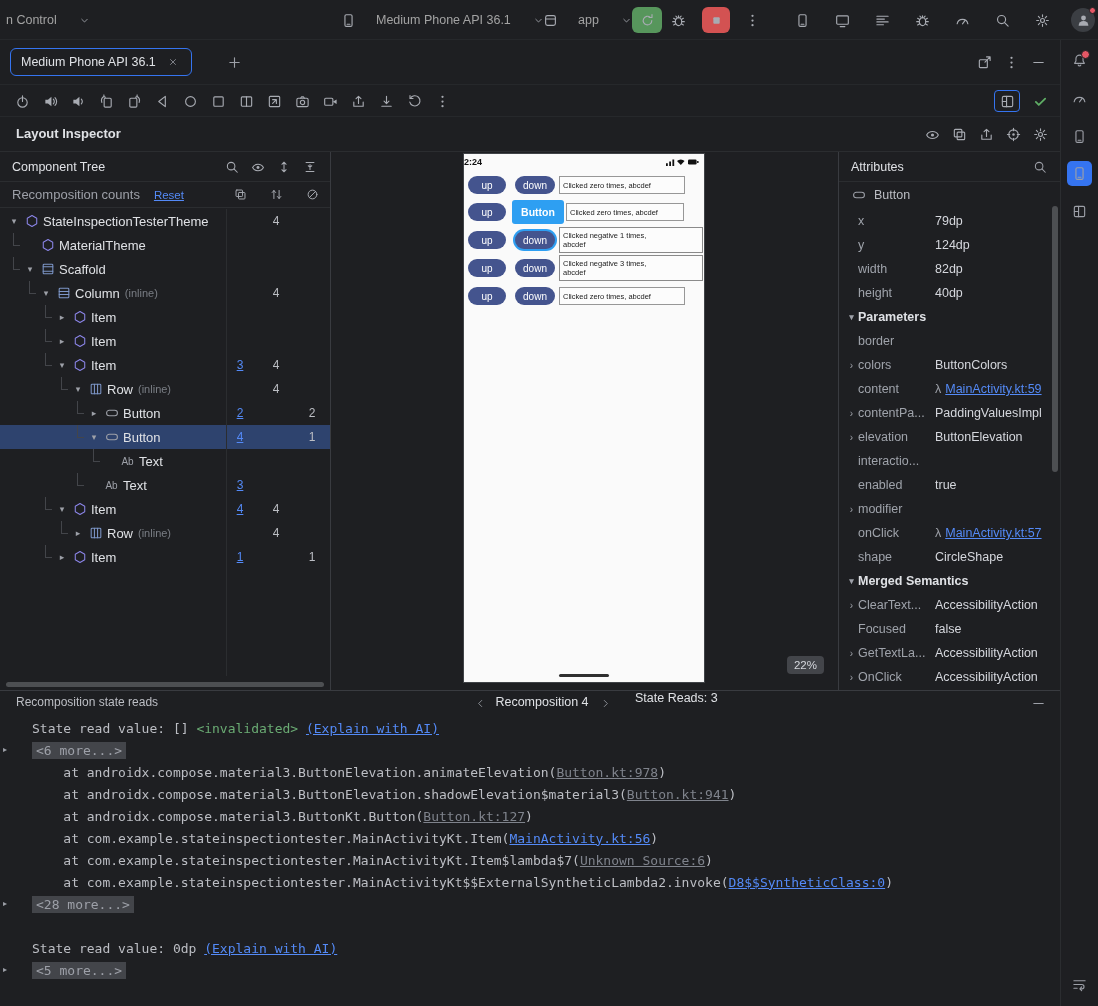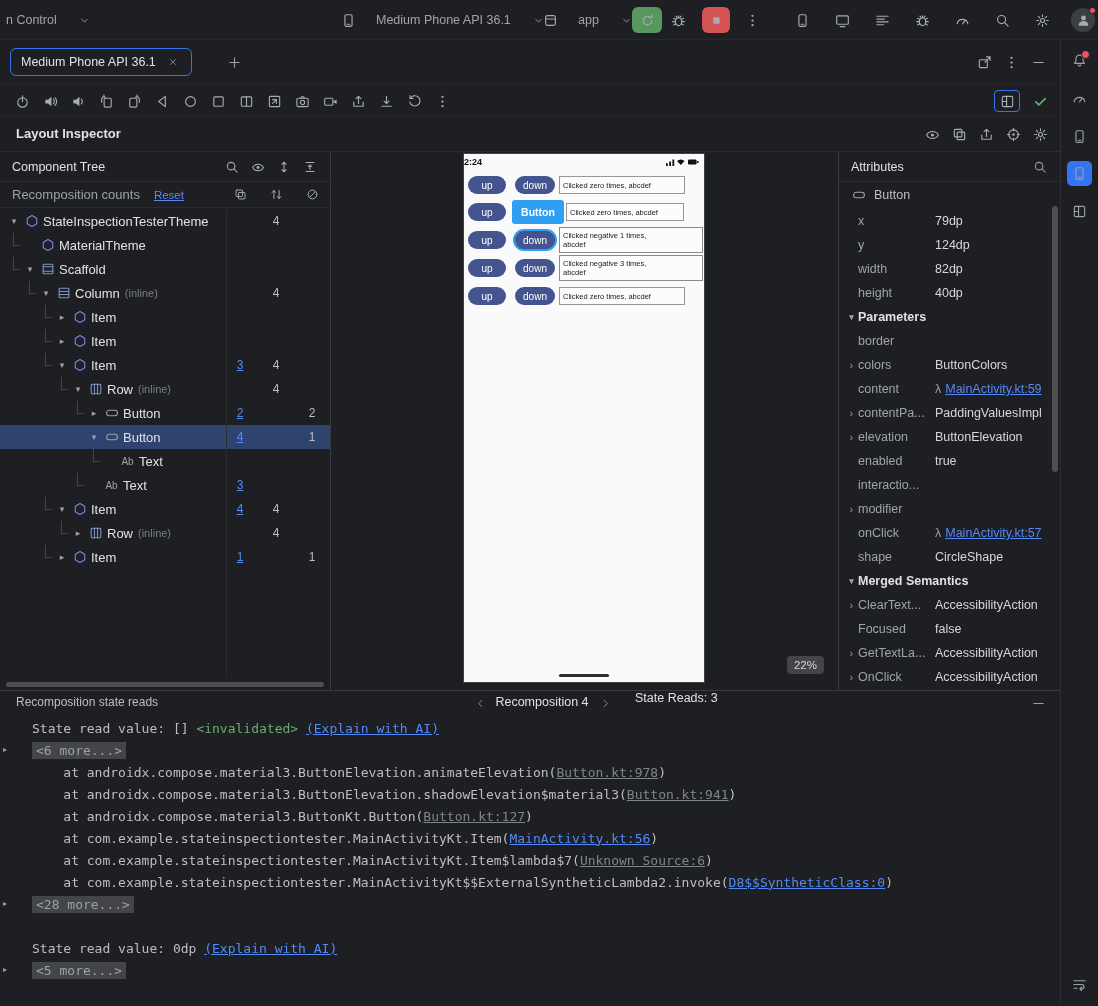--- a/index.html
+++ b/index.html
@@ -847,27 +847,27 @@
               <span class="aname">contentPa...</span>
               <span class="avalue">PaddingValuesImpl</span>
             </div>
             <div class="arow">
               <span class="aexp">›</span>
               <span class="aname">elevation</span>
               <span class="avalue">ButtonElevation</span>
             </div>
             <div class="arow">
               <span class="aexp"></span>
+              <span class="aname">interactio...</span>
+              <span class="avalue"></span>
+            </div>
+            <div class="arow">
+              <span class="aexp"></span>
               <span class="aname">enabled</span>
               <span class="avalue">true</span>
-            </div>
-            <div class="arow">
-              <span class="aexp"></span>
-              <span class="aname">interactio...</span>
-              <span class="avalue"></span>
             </div>
             <div class="arow">
               <span class="aexp">›</span>
               <span class="aname">modifier</span>
               <span class="avalue"></span>
             </div>
             <div class="arow">
               <span class="aexp"></span>
               <span class="aname">onClick</span>
               <span class="avalue">

